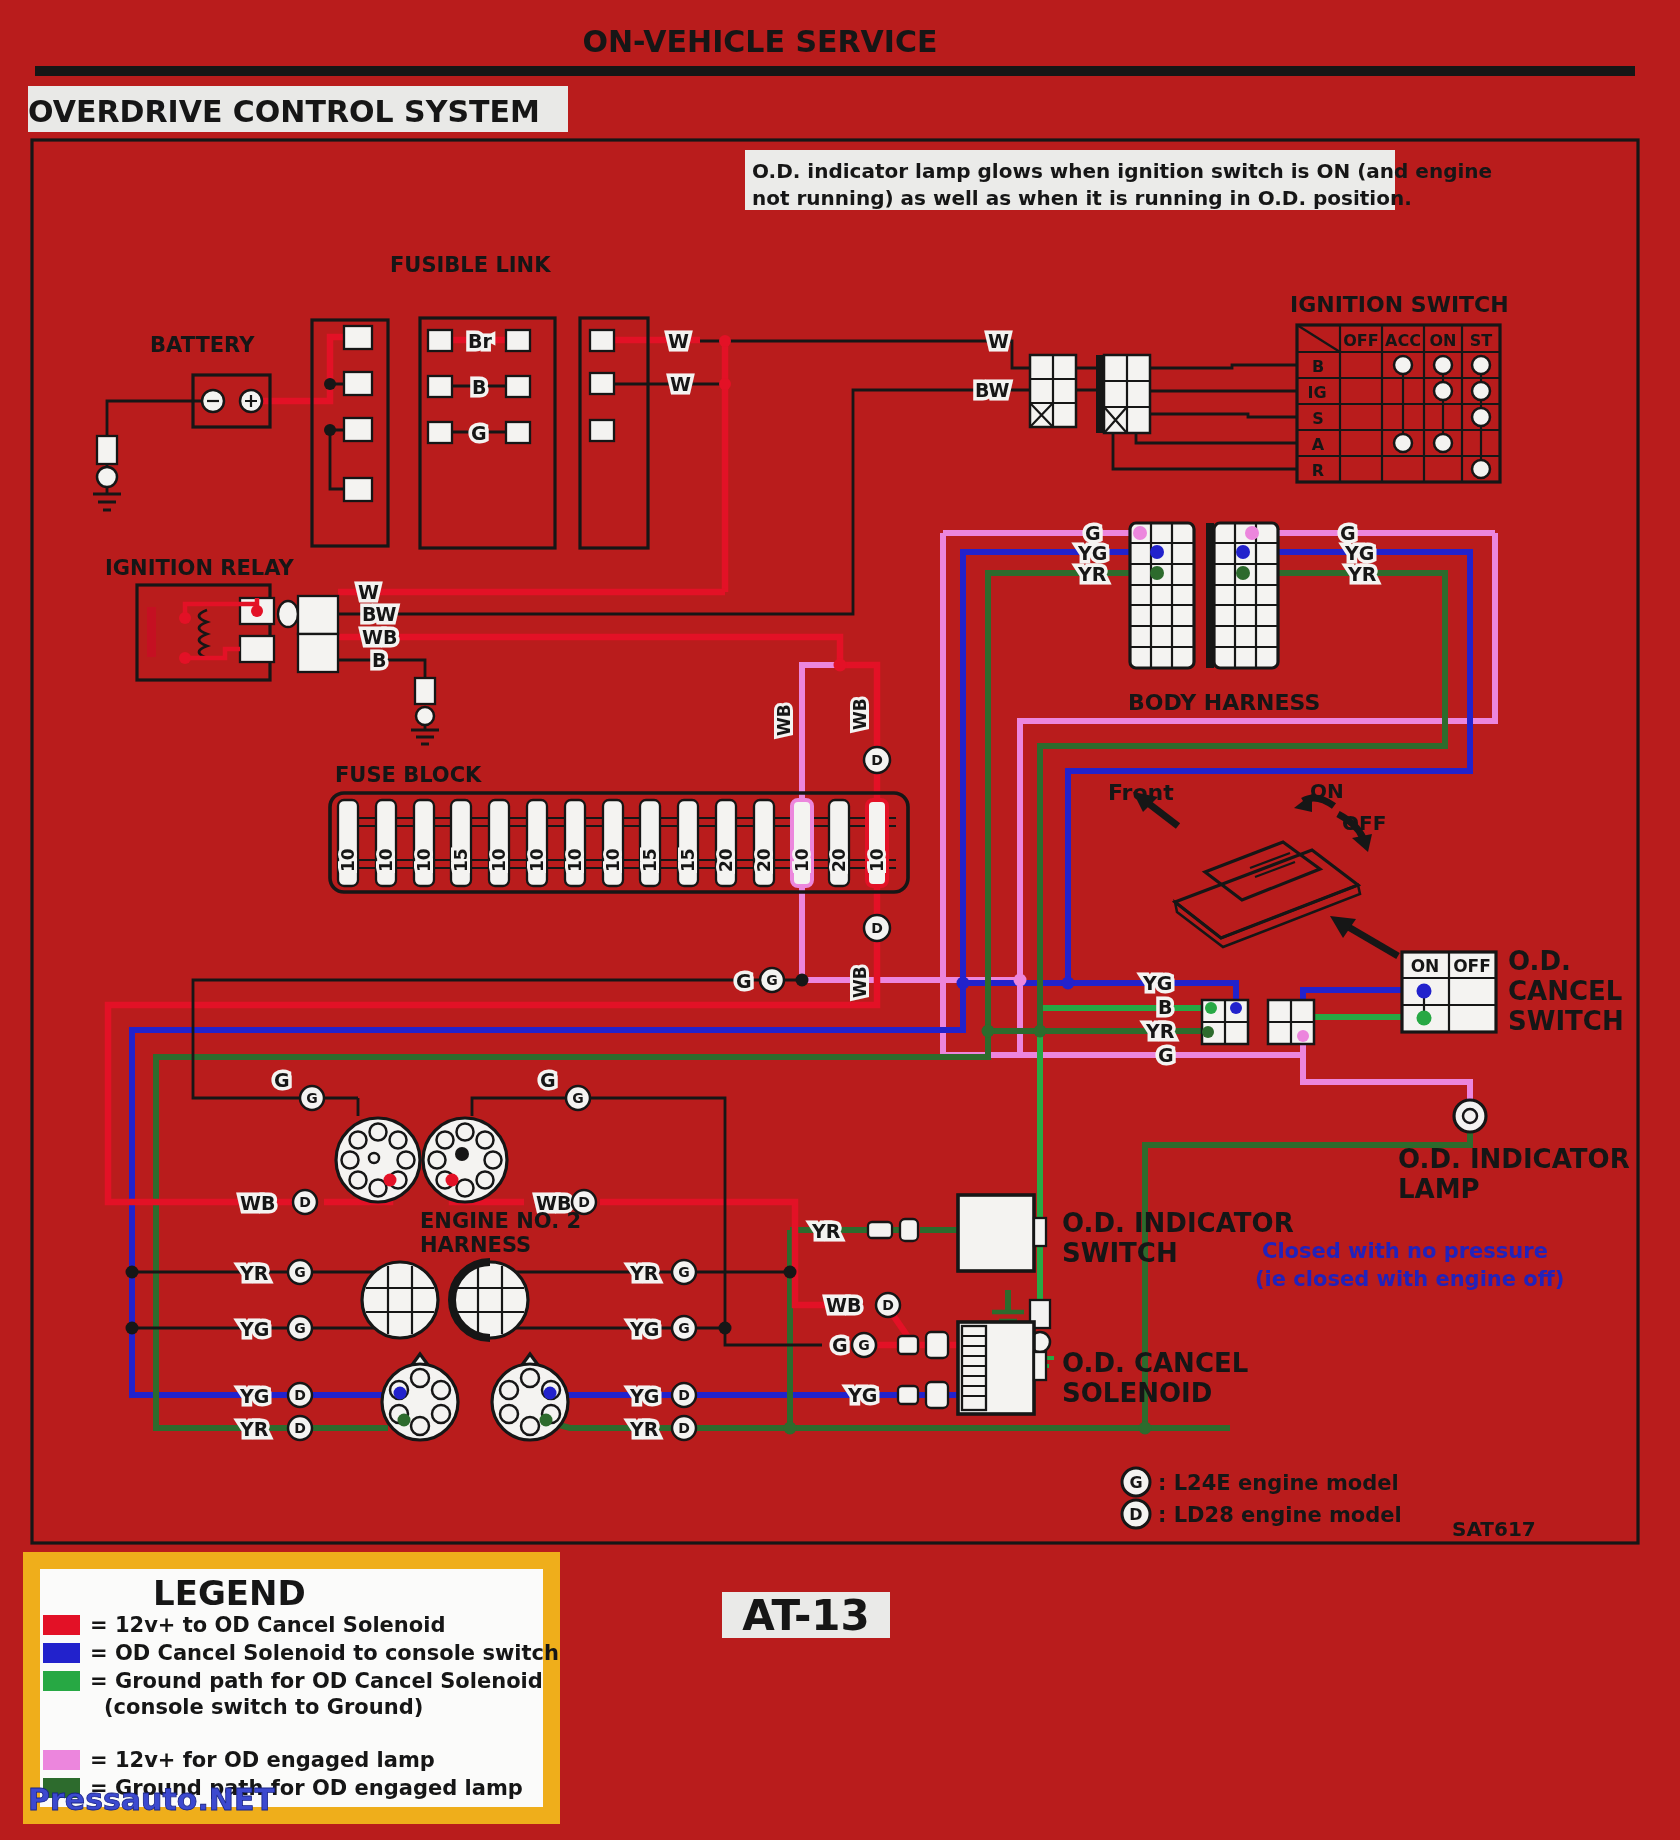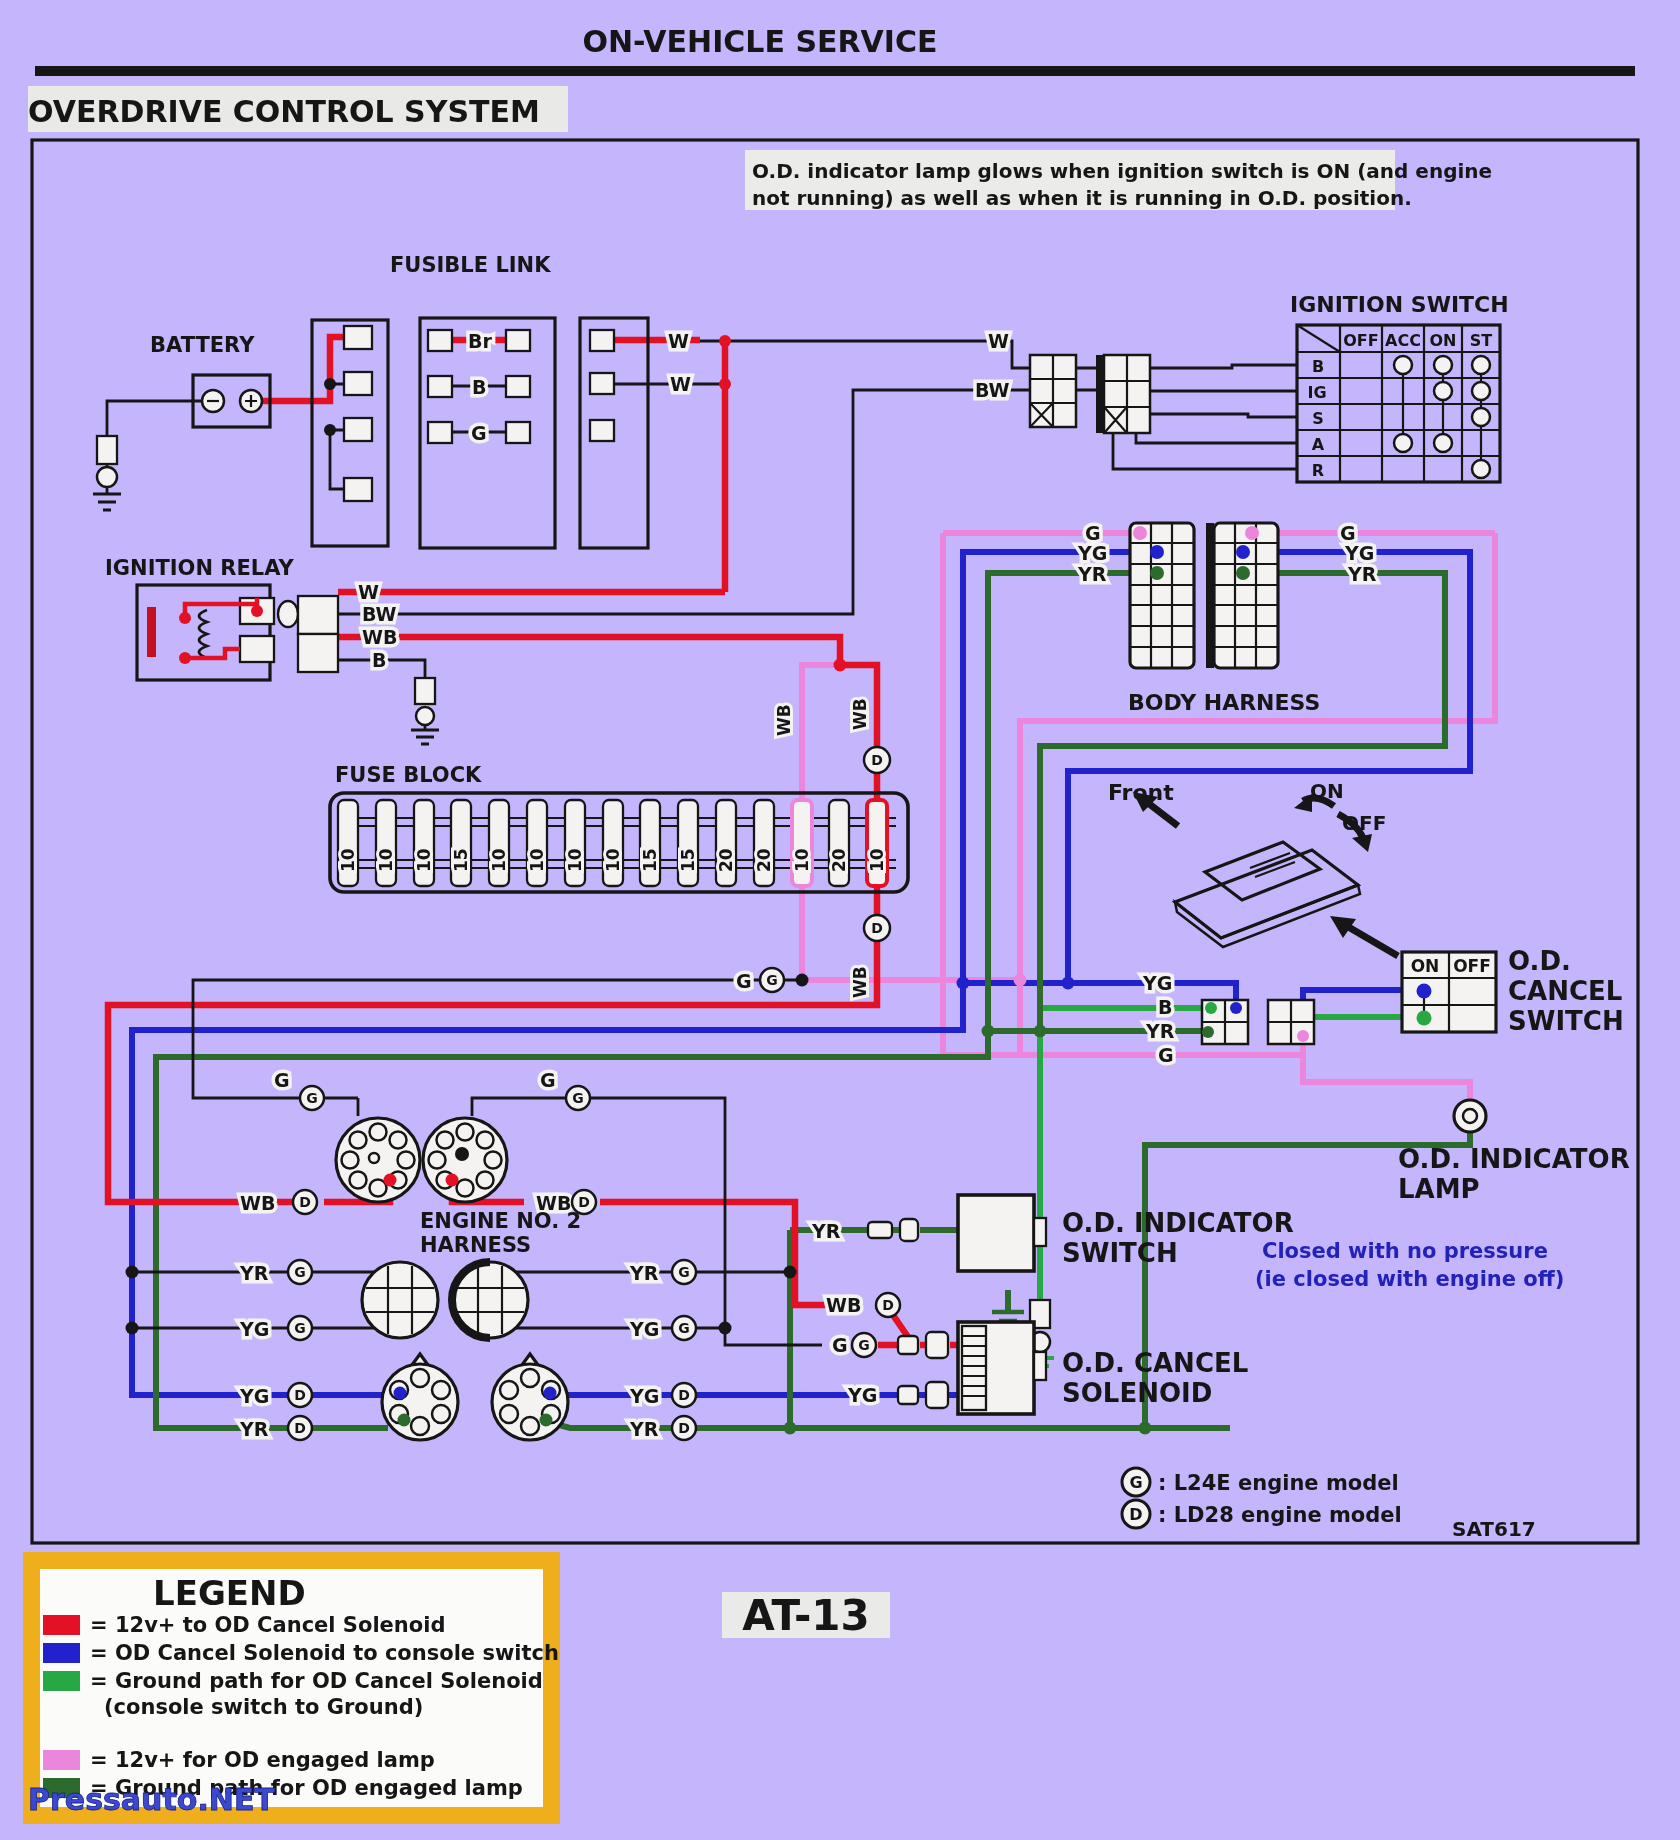--- a/index.html
+++ b/index.html
@@ -1,16 +1,16 @@
 <!DOCTYPE html>
 <html><head>
 <meta charset="utf-8">
 <style>
   html,body{margin:0;padding:0;background:#d8d8d6;}
-  #page{position:relative;width:1680px;height:1840px;background:#c4b5fd;margin:0 auto;
+  #page{position:relative;width:1680px;height:1840px;background:#b91c1c;margin:0 auto;
         font-family:"DejaVu Sans","Liberation Sans",sans-serif;}
   svg{position:absolute;left:0;top:0;}
   svg text{font-family:"DejaVu Sans","Liberation Sans",sans-serif;font-weight:bold;fill:#161616;}
   .t16{font-size:16px}.t17{font-size:17px}.t20{font-size:20px}.t21{font-size:21px}
   .t22{font-size:22px}.t26{font-size:26px}.t30{font-size:30px}.t34{font-size:34px}.t42{font-size:42px}
   .note{font-size:20px}
   .wl{font-size:19px;paint-order:stroke;stroke:#f4f3f1;stroke-width:7px;}
   .wls{font-size:17px;paint-order:stroke;stroke:#f4f3f1;stroke-width:6px;}
   .cc{font-size:14px;text-anchor:middle}
   .mid{text-anchor:middle}

